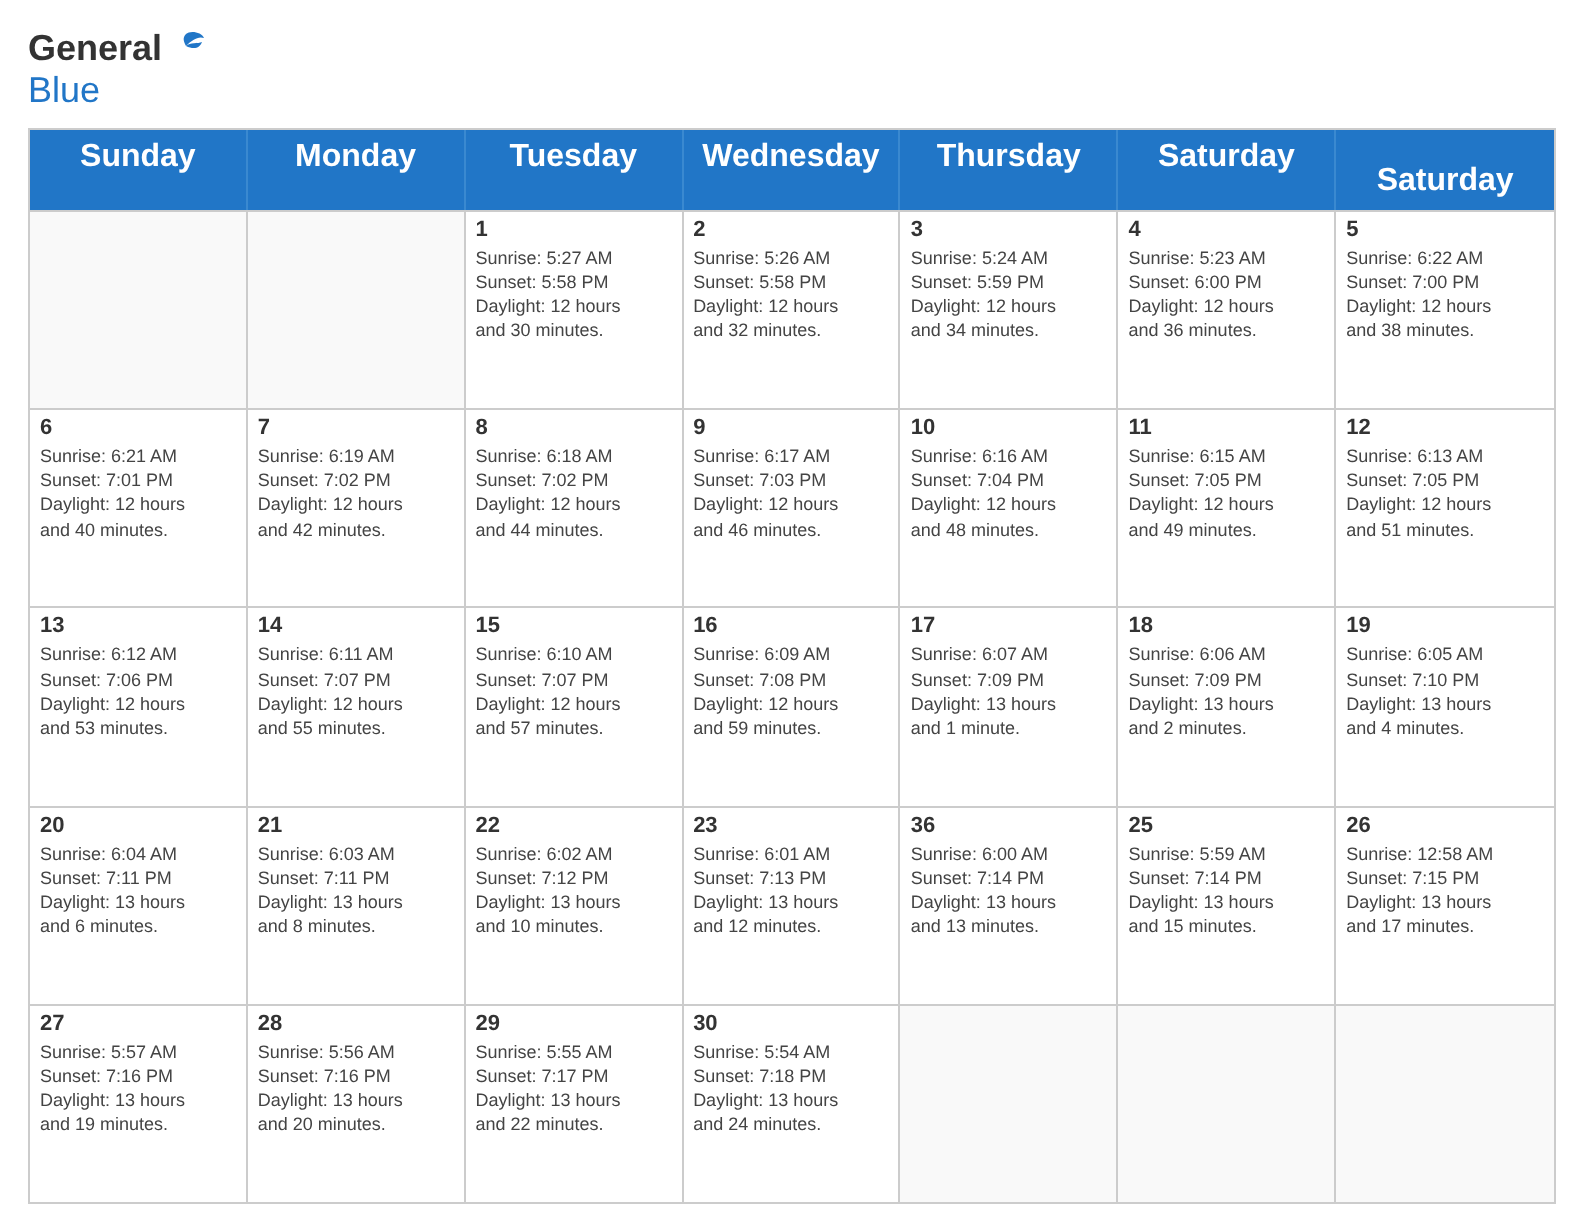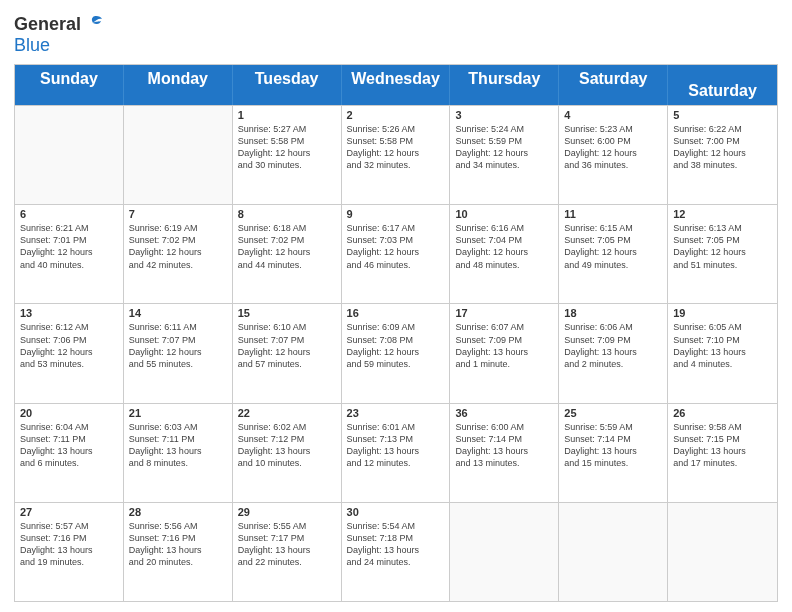--- a/index.html
+++ b/index.html
@@ -308,21 +308,21 @@
           </div>
           <div class="cal-cell">
             <div class="day-num">25</div>
             <div class="cell-line">Sunrise: 5:59 AM</div>
             <div class="cell-line">Sunset: 7:14 PM</div>
             <div class="cell-line">Daylight: 13 hours</div>
             <div class="cell-line">and 15 minutes.</div>
           </div>
           <div class="cal-cell">
             <div class="day-num">26</div>
-            <div class="cell-line">Sunrise: 9:58 AM</div>
+            <div class="cell-line">Sunrise: 12:58 AM</div>
             <div class="cell-line">Sunset: 7:15 PM</div>
             <div class="cell-line">Daylight: 13 hours</div>
             <div class="cell-line">and 17 minutes.</div>
           </div>
         </div>
         <div class="cal-row">
           <div class="cal-cell">
             <div class="day-num">27</div>
             <div class="cell-line">Sunrise: 5:57 AM</div>
             <div class="cell-line">Sunset: 7:16 PM</div>

